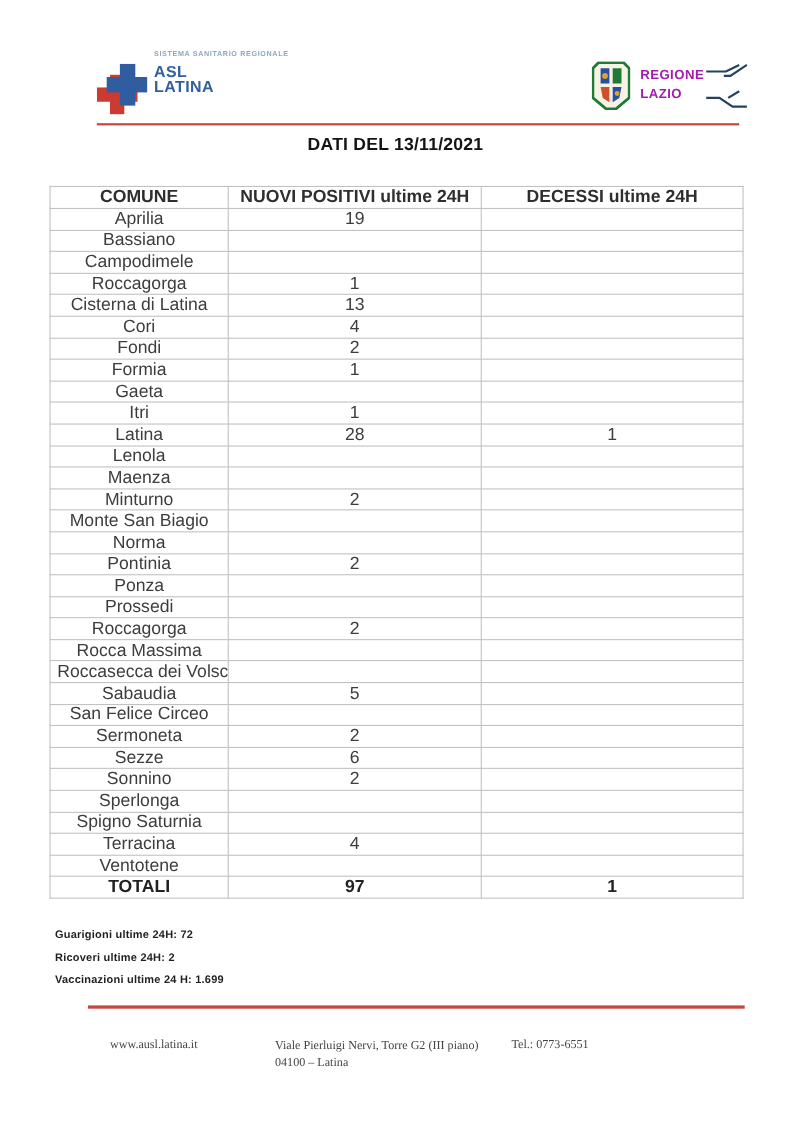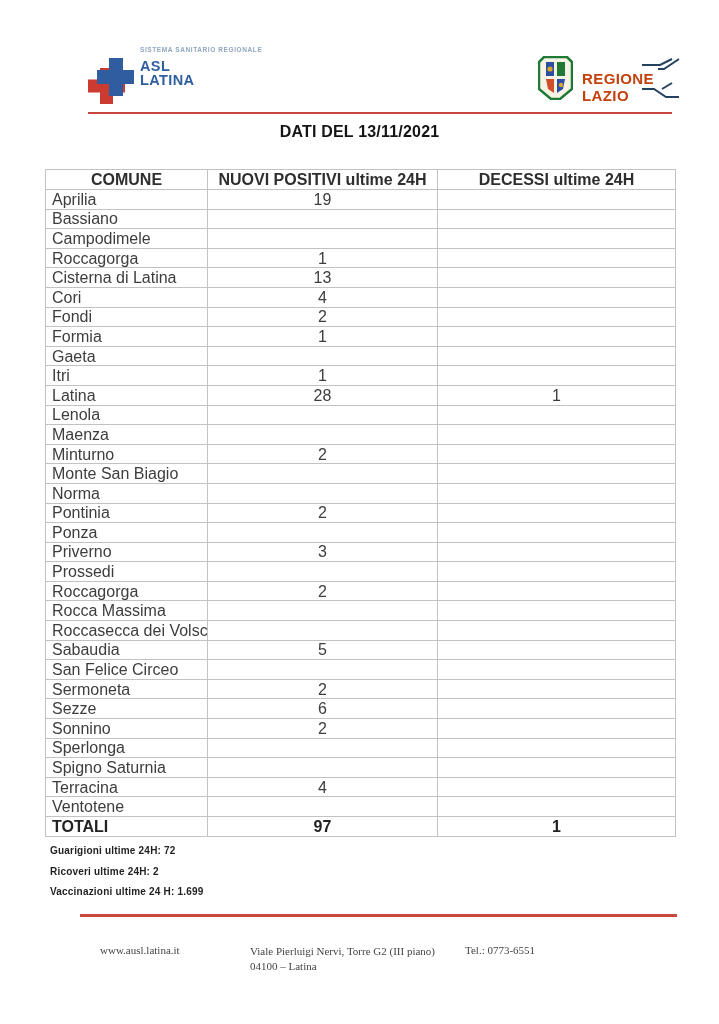--- a/index.html
+++ b/index.html
@@ -20,22 +20,22 @@
     text-transform:uppercase;font-weight:600;
   }
   .asl-name{
     margin-top:6px;color:#30609f;font-size:14.5px;font-weight:700;
     letter-spacing:.4px;line-height:14px;
   }
   .lazio-logo{position:absolute;left:538px;top:56px;display:flex;align-items:center;}
   .lazio-shield{width:35px;height:44px;}
   .lazio-wordmark{position:relative;margin-left:7px;width:100px;height:42px;}
   .lazio-words{
-    position:absolute;left:2px;top:13px;color:#c2410c;font-weight:700;
-    font-size:15px;line-height:17px;letter-spacing:.4px;
+    position:absolute;left:2px;top:3px;color:#a21caf;font-weight:700;
+    font-size:12px;line-height:17px;letter-spacing:.4px;
   }
   .lazio-lines{position:absolute;left:0;top:0;}
 
   .rule-red{position:absolute;background:#c8463e;}
   .rule-top{left:88px;top:112px;width:584px;height:2px;}
   .rule-bottom{left:80px;top:914px;width:597px;height:3px;}
 
   
   .doc-title{
     position:absolute;left:0;top:123px;width:719px;text-align:center;
@@ -49,21 +49,21 @@
     font-size:16px;color:#3d3d3d;
   }
   table.data td,table.data th{
     border:1px solid #c2c2c2;
     height:18.6px;padding:0 6px;line-height:11px;
     overflow:hidden;white-space:nowrap;
   }
   table.data thead th{
     font-weight:700;text-align:center;color:#2e2e2e;height:19px;
   }
-  td.c-name{text-align:left;}
+  td.c-name{text-align:center;}
   td.c-num{text-align:center;}
   tfoot td{font-weight:700;color:#222;}
 
   
   .summary{position:absolute;left:50px;top:845px;}
   .summary p{
     margin:0 0 9.5px 0;font-size:10px;font-weight:700;color:#1f1f1f;
     letter-spacing:.2px;
   }
 
@@ -247,25 +247,20 @@
           <td class="c-num">2</td>
           <td class="c-num"></td>
         </tr>
 
         <tr>
           <td class="c-name">Ponza</td>
           <td class="c-num"></td>
           <td class="c-num"></td>
         </tr>
 
-        <tr>
-          <td class="c-name">Priverno</td>
-          <td class="c-num">3</td>
-          <td class="c-num"></td>
-        </tr>
 
         <tr>
           <td class="c-name">Prossedi</td>
           <td class="c-num"></td>
           <td class="c-num"></td>
         </tr>
 
         <tr>
           <td class="c-name">Roccagorga</td>
           <td class="c-num">2</td>

